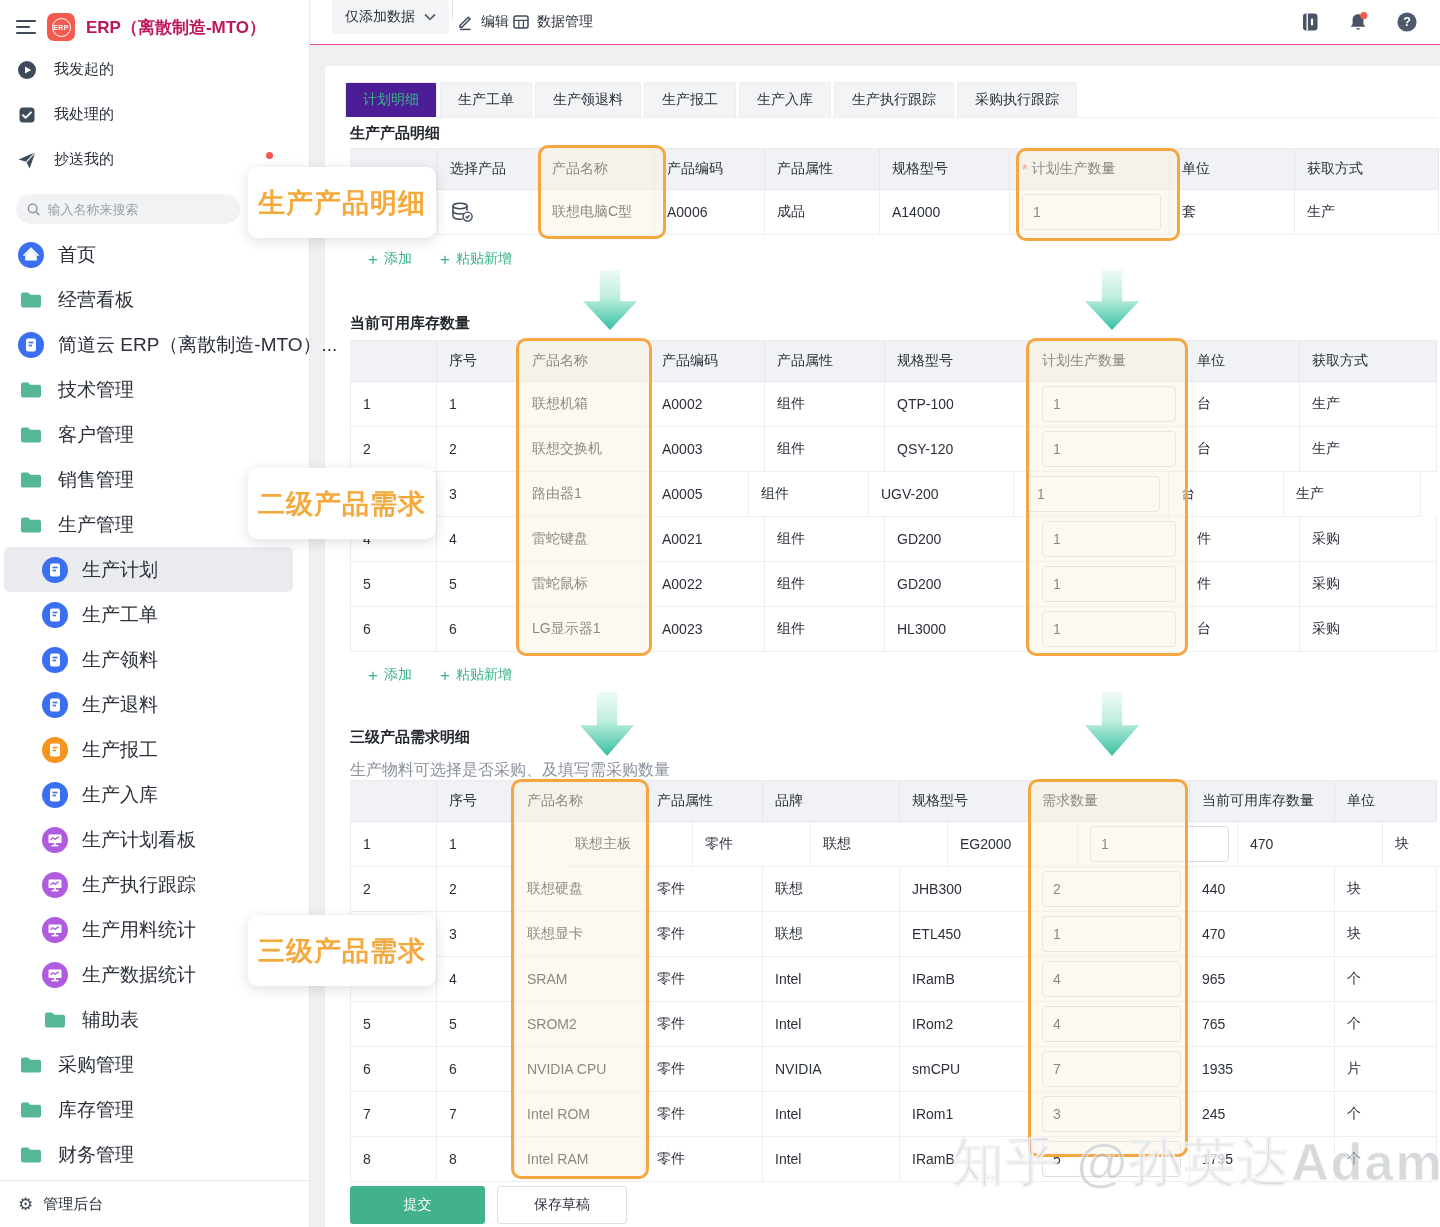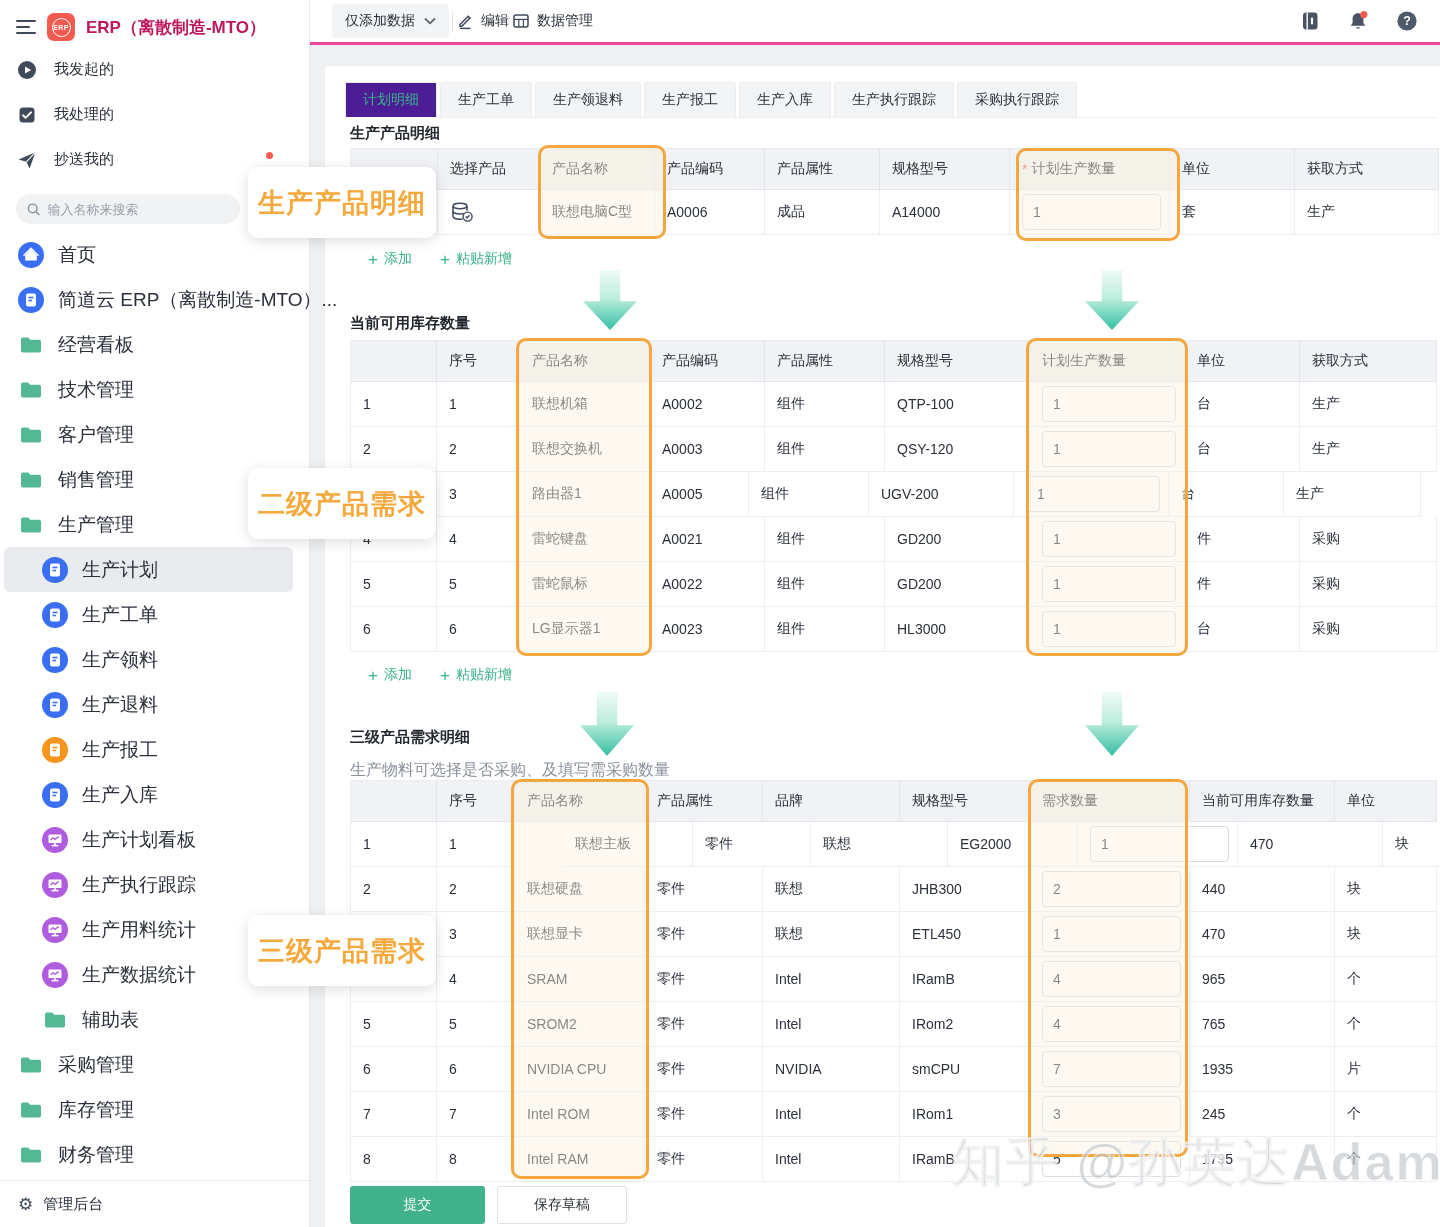--- a/index.html
+++ b/index.html
@@ -22,21 +22,21 @@
   .search-box input::placeholder { color:#9aa0aa; }
   .nav-list { margin-top:8px; }
   .nav-item { height:45px; display:flex; align-items:center; gap:14px; margin:0 16px 0 4px; padding-left:14px; font-size:19px; cursor:pointer; border-radius:6px; white-space:nowrap; }
   .nav-item.indent { padding-left:38px; }
   .nav-item.selected { background:#e9ebef; }
   .cicon { width:26px; height:26px; border-radius:50%; display:flex; align-items:center; justify-content:center; flex:none; }
   .side-bottom { position:absolute; left:0; right:0; bottom:0; height:47px; border-top:1px solid #e8eaed; background:#fff; display:flex; align-items:center; gap:10px; padding:0 18px; font-size:15px; cursor:pointer; }
   .gear-glyph { font-size:17px; color:#3f4a5a; line-height:1; }
 
   
-  .topbar { position:absolute; left:310px; top:0; width:1130px; height:45px; background:#fff; border-bottom:3px solid #ec4899; display:flex; align-items:center; gap:3px; padding:0 22px; z-index:2; }
+  .topbar { position:absolute; left:310px; top:0; width:1130px; height:45px; background:#fff; border-bottom:1px solid #ec4899; display:flex; gap:3px; padding:0 22px; z-index:2; }
   .mode-btn { display:flex; align-items:center; gap:9px; height:34px; padding:0 13px; background:#f3f4f6; border-radius:4px; font-size:14px; cursor:pointer; }
   .vdiv { width:1px; height:20px; background:#e2e4e8; }
   .tool-btn { display:flex; align-items:center; gap:7px; font-size:14px; cursor:pointer; }
   .topbar-right { margin-left:auto; display:flex; align-items:center; gap:26px; }
   .top-icon { cursor:pointer; display:flex; }
 
   
   .card { position:absolute; left:325px; top:66px; width:1115px; height:1161px; background:#fff; border-radius:4px 0 0 0; }
   .tabline { position:absolute; left:345px; top:117px; width:1092px; height:1px; background:#edeff2; z-index:0; }
   .tabs { position:absolute; left:345px; top:82px; display:flex; gap:3px; z-index:1; }
@@ -120,36 +120,36 @@
       <div class="nav-item">
         <span class="cicon" style="background:#3a6ff2">
           <svg width="26" height="26" viewBox="0 0 26 26">
             <path d="M7.2 13.4 L13 7.6 L18.8 13.4 V18.6 H7.2 Z" fill="#fff"></path>
             <path d="M6 13.2 L13 6.4 L20 13.2" fill="none" stroke="#fff" stroke-width="1.6" stroke-linecap="round"></path>
           </svg>
         </span>
         <span>首页</span>
       </div>
       <div class="nav-item">
+        <span style="width:26px;display:flex;justify-content:center">
+          <svg width="24" height="20" viewBox="0 0 24 20">
+            <path d="M2 4.4 C2 3.3 2.9 2.4 4 2.4 h5.1 l2.2 2.4 H20 c1.1 0 2 .9 2 2 v8.8 c0 1.1-.9 2-2 2 H4 c-1.1 0-2-.9-2-2 Z" fill="#55b895"></path>
+          </svg>
+        </span>
+        <span>经营看板</span>
+      </div>
+      <div class="nav-item">
         <span class="cicon" style="background:#3a6ff2">
           <svg width="26" height="26" viewBox="0 0 26 26">
             <rect x="8" y="6.5" width="10" height="13" rx="2" fill="#fff"></rect>
             <line x1="10.5" y1="10.5" x2="15.5" y2="10.5" stroke="#3a6ff2" stroke-width="1.6"></line>
             <line x1="10.5" y1="13.5" x2="14" y2="13.5" stroke="#3a6ff2" stroke-width="1.6"></line>
           </svg>
         </span>
         <span>简道云 ERP（离散制造-MTO）...</span>
-      </div>
-      <div class="nav-item">
-        <span style="width:26px;display:flex;justify-content:center">
-          <svg width="24" height="20" viewBox="0 0 24 20">
-            <path d="M2 4.4 C2 3.3 2.9 2.4 4 2.4 h5.1 l2.2 2.4 H20 c1.1 0 2 .9 2 2 v8.8 c0 1.1-.9 2-2 2 H4 c-1.1 0-2-.9-2-2 Z" fill="#55b895"></path>
-          </svg>
-        </span>
-        <span>经营看板</span>
       </div>
       <div class="nav-item">
         <span style="width:26px;display:flex;justify-content:center">
           <svg width="24" height="20" viewBox="0 0 24 20">
             <path d="M2 4.4 C2 3.3 2.9 2.4 4 2.4 h5.1 l2.2 2.4 H20 c1.1 0 2 .9 2 2 v8.8 c0 1.1-.9 2-2 2 H4 c-1.1 0-2-.9-2-2 Z" fill="#55b895"></path>
           </svg>
         </span>
         <span>技术管理</span>
       </div>
       <div class="nav-item">

